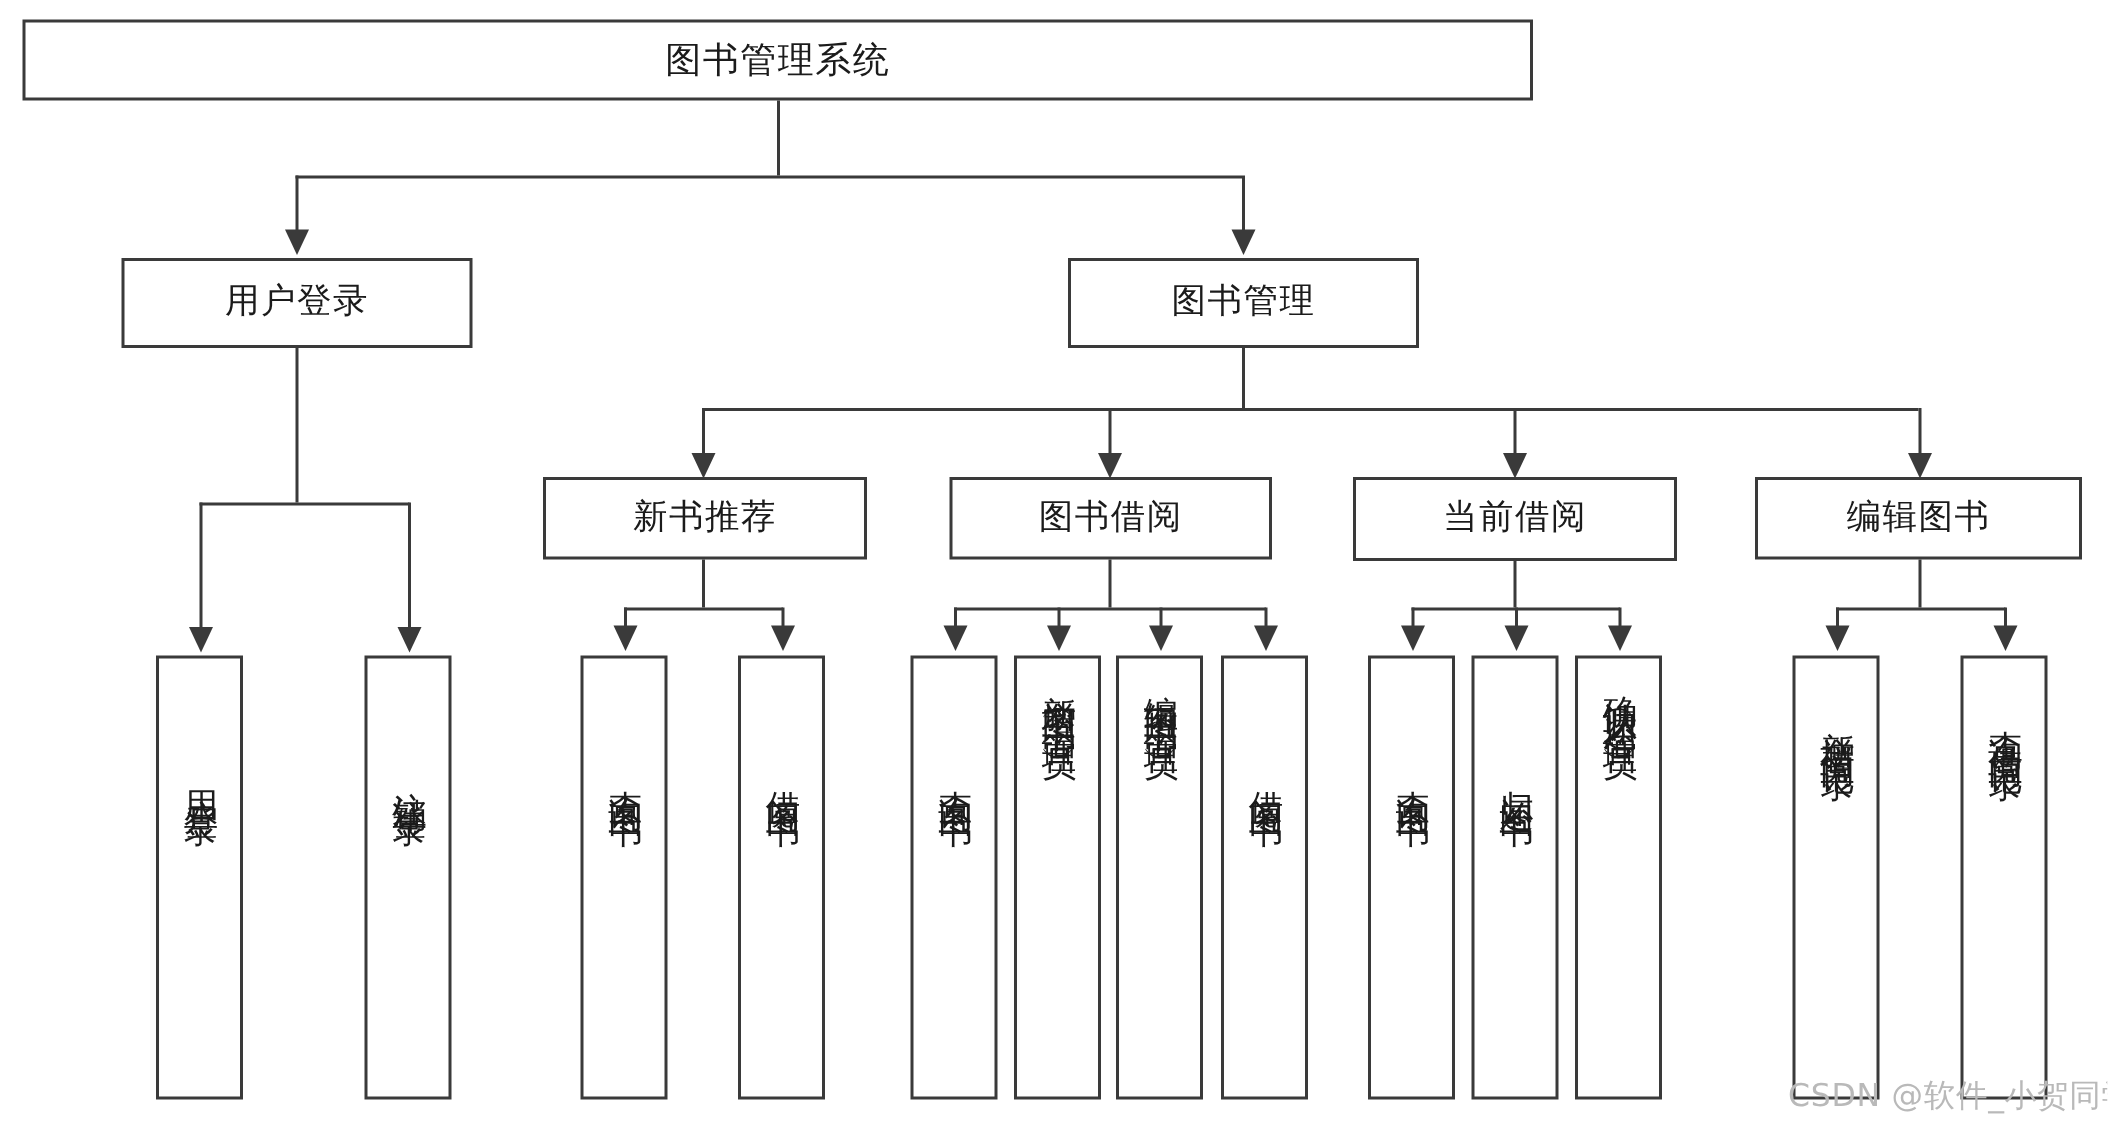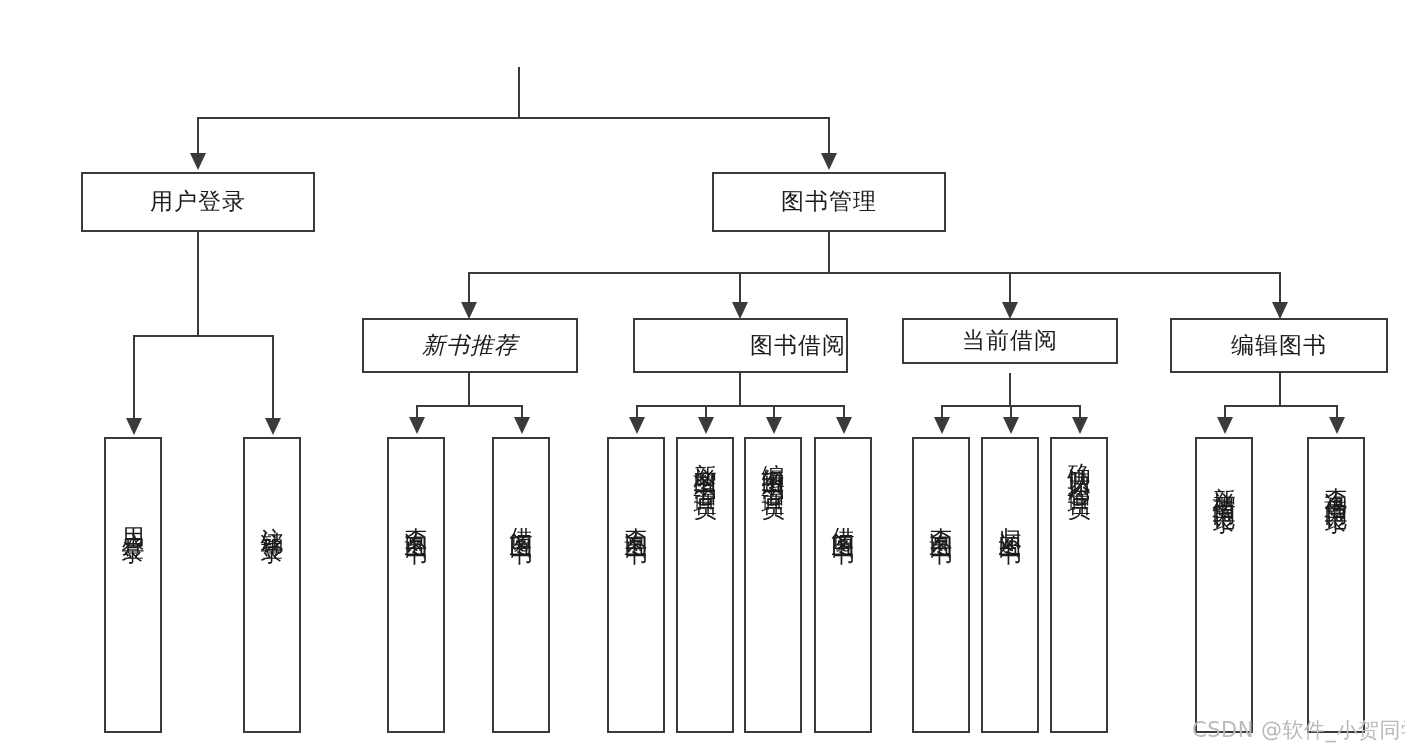--- a/index.html
+++ b/index.html
@@ -72,20 +72,23 @@
     white-space:nowrap;
     letter-spacing:0.5px;
     user-select:none;
   }
 </style>
 </head>
 <body>
 
 <div id="canvas">
 
+  <div class="node horiz root" style="left:15px;top:13px;width:1007px;height:54px;">
+    <span>图书管理系统</span>
+  </div>
 
   <div class="vline" style="left:518px;top:67px;height:50px;"></div>
 
   <div class="hline" style="left:197px;top:117px;width:631px;"></div>
 
   <div class="vline" style="left:197px;top:117px;height:38px;"></div>
   <div class="arrow" style="left:190px;top:153px;"></div>
   <div class="vline" style="left:828px;top:117px;height:38px;"></div>
   <div class="arrow" style="left:821px;top:153px;"></div>
 
@@ -107,27 +110,27 @@
   <div class="hline" style="left:468px;top:272px;width:811px;"></div>
   <div class="vline" style="left:468px;top:272px;height:32px;"></div>
   <div class="arrow" style="left:461px;top:302px;"></div>
   <div class="vline" style="left:739px;top:272px;height:32px;"></div>
   <div class="arrow" style="left:732px;top:302px;"></div>
   <div class="vline" style="left:1009px;top:272px;height:32px;"></div>
   <div class="arrow" style="left:1002px;top:302px;"></div>
   <div class="vline" style="left:1279px;top:272px;height:32px;"></div>
   <div class="arrow" style="left:1272px;top:302px;"></div>
 
-  <div class="node horiz" style="left:362px;top:318px;width:216px;height:55px;font-style:italic;">
+  <div class="node horiz" style="left:362px;top:318px;width:216px;height:55px;">
     <span>新书推荐</span>
   </div>
-  <div class="node horiz" style="left:633px;top:318px;width:215px;height:55px;justify-content:flex-end;">
+  <div class="node horiz" style="left:633px;top:318px;width:215px;height:55px;">
     <span>图书借阅</span>
   </div>
-  <div class="node horiz" style="left:902px;top:318px;width:216px;height:46px;">
+  <div class="node horiz" style="left:902px;top:318px;width:216px;height:56px;">
     <span>当前借阅</span>
   </div>
   <div class="node horiz" style="left:1170px;top:318px;width:218px;height:55px;">
     <span>编辑图书</span>
   </div>
 
   <div class="vline" style="left:468px;top:373px;height:32px;"></div>
   <div class="hline" style="left:416px;top:405px;width:106px;"></div>
   <div class="vline" style="left:416px;top:405px;height:14px;"></div>
   <div class="arrow" style="left:409px;top:417px;"></div>

